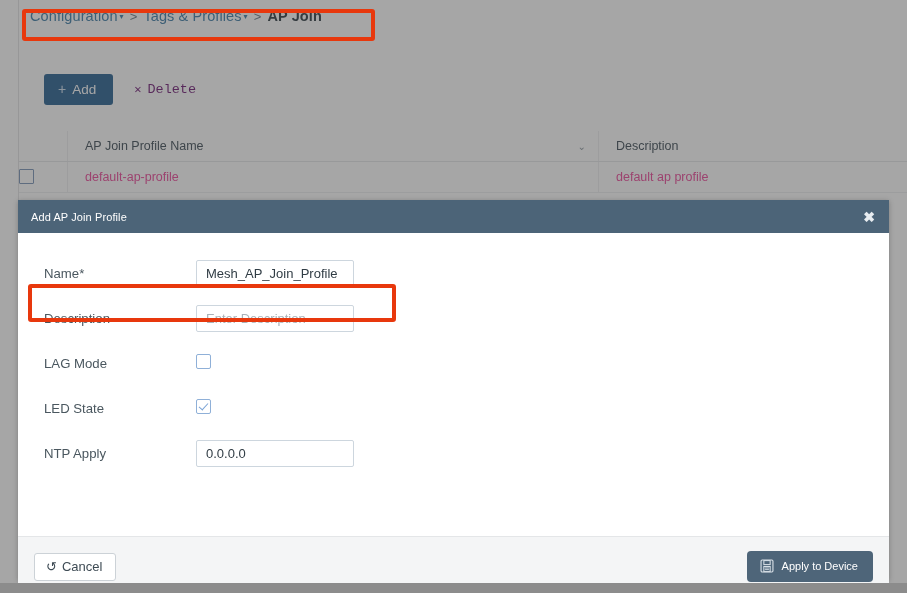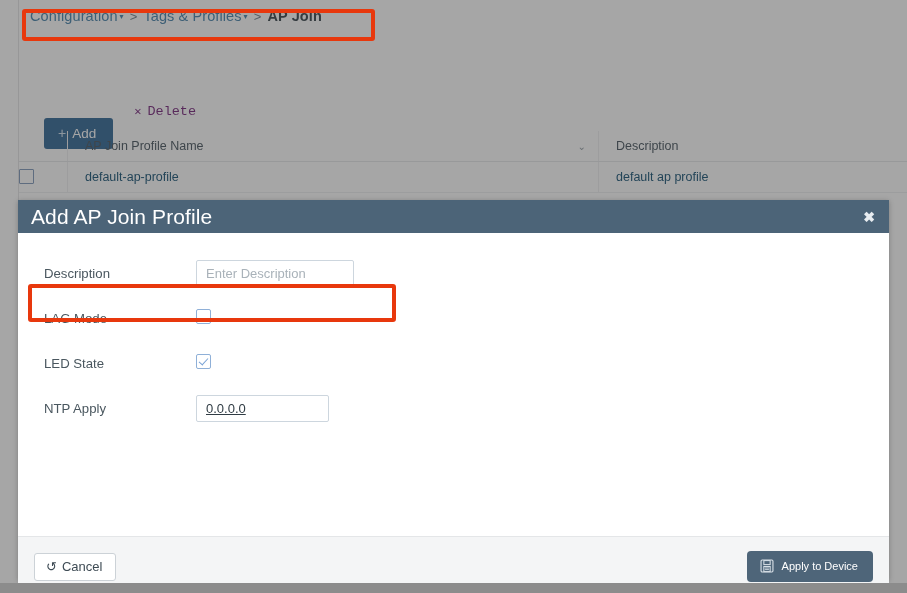--- a/index.html
+++ b/index.html
@@ -87,21 +87,20 @@
   .btn-add {
     display: inline-block;
     background: #286090;
     color: #ffffff;
     border: none;
     border-radius: 3px;
     font-size: 13.5px;
     padding: 7px 17px 8px 14px;
     font-family: "Liberation Sans", sans-serif;
     vertical-align: middle;
-    margin-top: 44px;
   }
   .btn-add .plus {
     font-weight: normal;
     margin-right: 6px;
     font-size: 14px;
     color: #cfe0ee;
   }
   .btn-delete {
     display: inline-block;
     background: transparent;
@@ -125,21 +124,21 @@
     left: 19px;
     top: 131px;
     width: 888px;
     border-collapse: collapse;
     font-size: 12.5px;
   }
   .tbl th, .tbl td {
     text-align: left;
     font-weight: normal;
     padding: 0;
-    color: #0c4a6e;
+    color: #ec4899;
   }
   .tbl thead tr {
     height: 30px;
   }
   .tbl thead th {
     border-bottom: 1px solid #e6e7e9;
     vertical-align: middle;
     color: #3f4d57;
     font-size: 12.5px;
   }
@@ -193,21 +192,21 @@
     height: 33px;
     background: #4c6478;
     color: #ffffff;
     display: flex;
     align-items: center;
     justify-content: space-between;
     padding: 0 14px 0 13px;
     box-sizing: border-box;
   }
   .modal-title {
-    font-size: 21px;
+    font-size: 11px;
     letter-spacing: .1px;
   }
   .modal-close {
     font-size: 14px;
     color: #e8edf1;
     font-weight: bold;
     line-height: 1;
     cursor: pointer;
   }
 
@@ -274,21 +273,21 @@
     border: 1px solid #cdd6de;
     border-radius: 2px;
     background: #ffffff;
     font-size: 13px;
     color: #303c44;
     padding: 0 9px;
     font-family: "Liberation Sans", sans-serif;
     outline: none;
   }
   .inp::placeholder { color: #a9b2b9; }
-  .inp-wide { width: 133px; text-decoration: underline; }
+  .inp-wide { width: 158px; }
 
   .cbox {
     width: 15px;
     height: 15px;
     border: 1.5px solid #8fb0d8;
     border-radius: 2px;
     background: #ffffff;
     display: inline-block;
     position: relative;
     box-sizing: border-box;
@@ -422,20 +421,26 @@
     <div class="modal-header">
       <span class="modal-title">Add AP Join Profile</span>
       <span class="modal-close">✖</span>
     </div>
 
     <div class="modal-body">
 
 
       <div class="form">
 
+        <div class="frow">
+          <div class="flabel">Name*</div>
+          <div class="fctrl">
+            <input class="inp" type="text" value="Mesh_AP_Join_Profile" style="">
+          </div>
+        </div>
 
         <div class="frow">
           <div class="flabel">Description</div>
           <div class="fctrl">
             <input class="inp" type="text" placeholder="Enter Description" style="">
           </div>
         </div>
 
         <div class="frow">
           <div class="flabel">LAG Mode</div>

